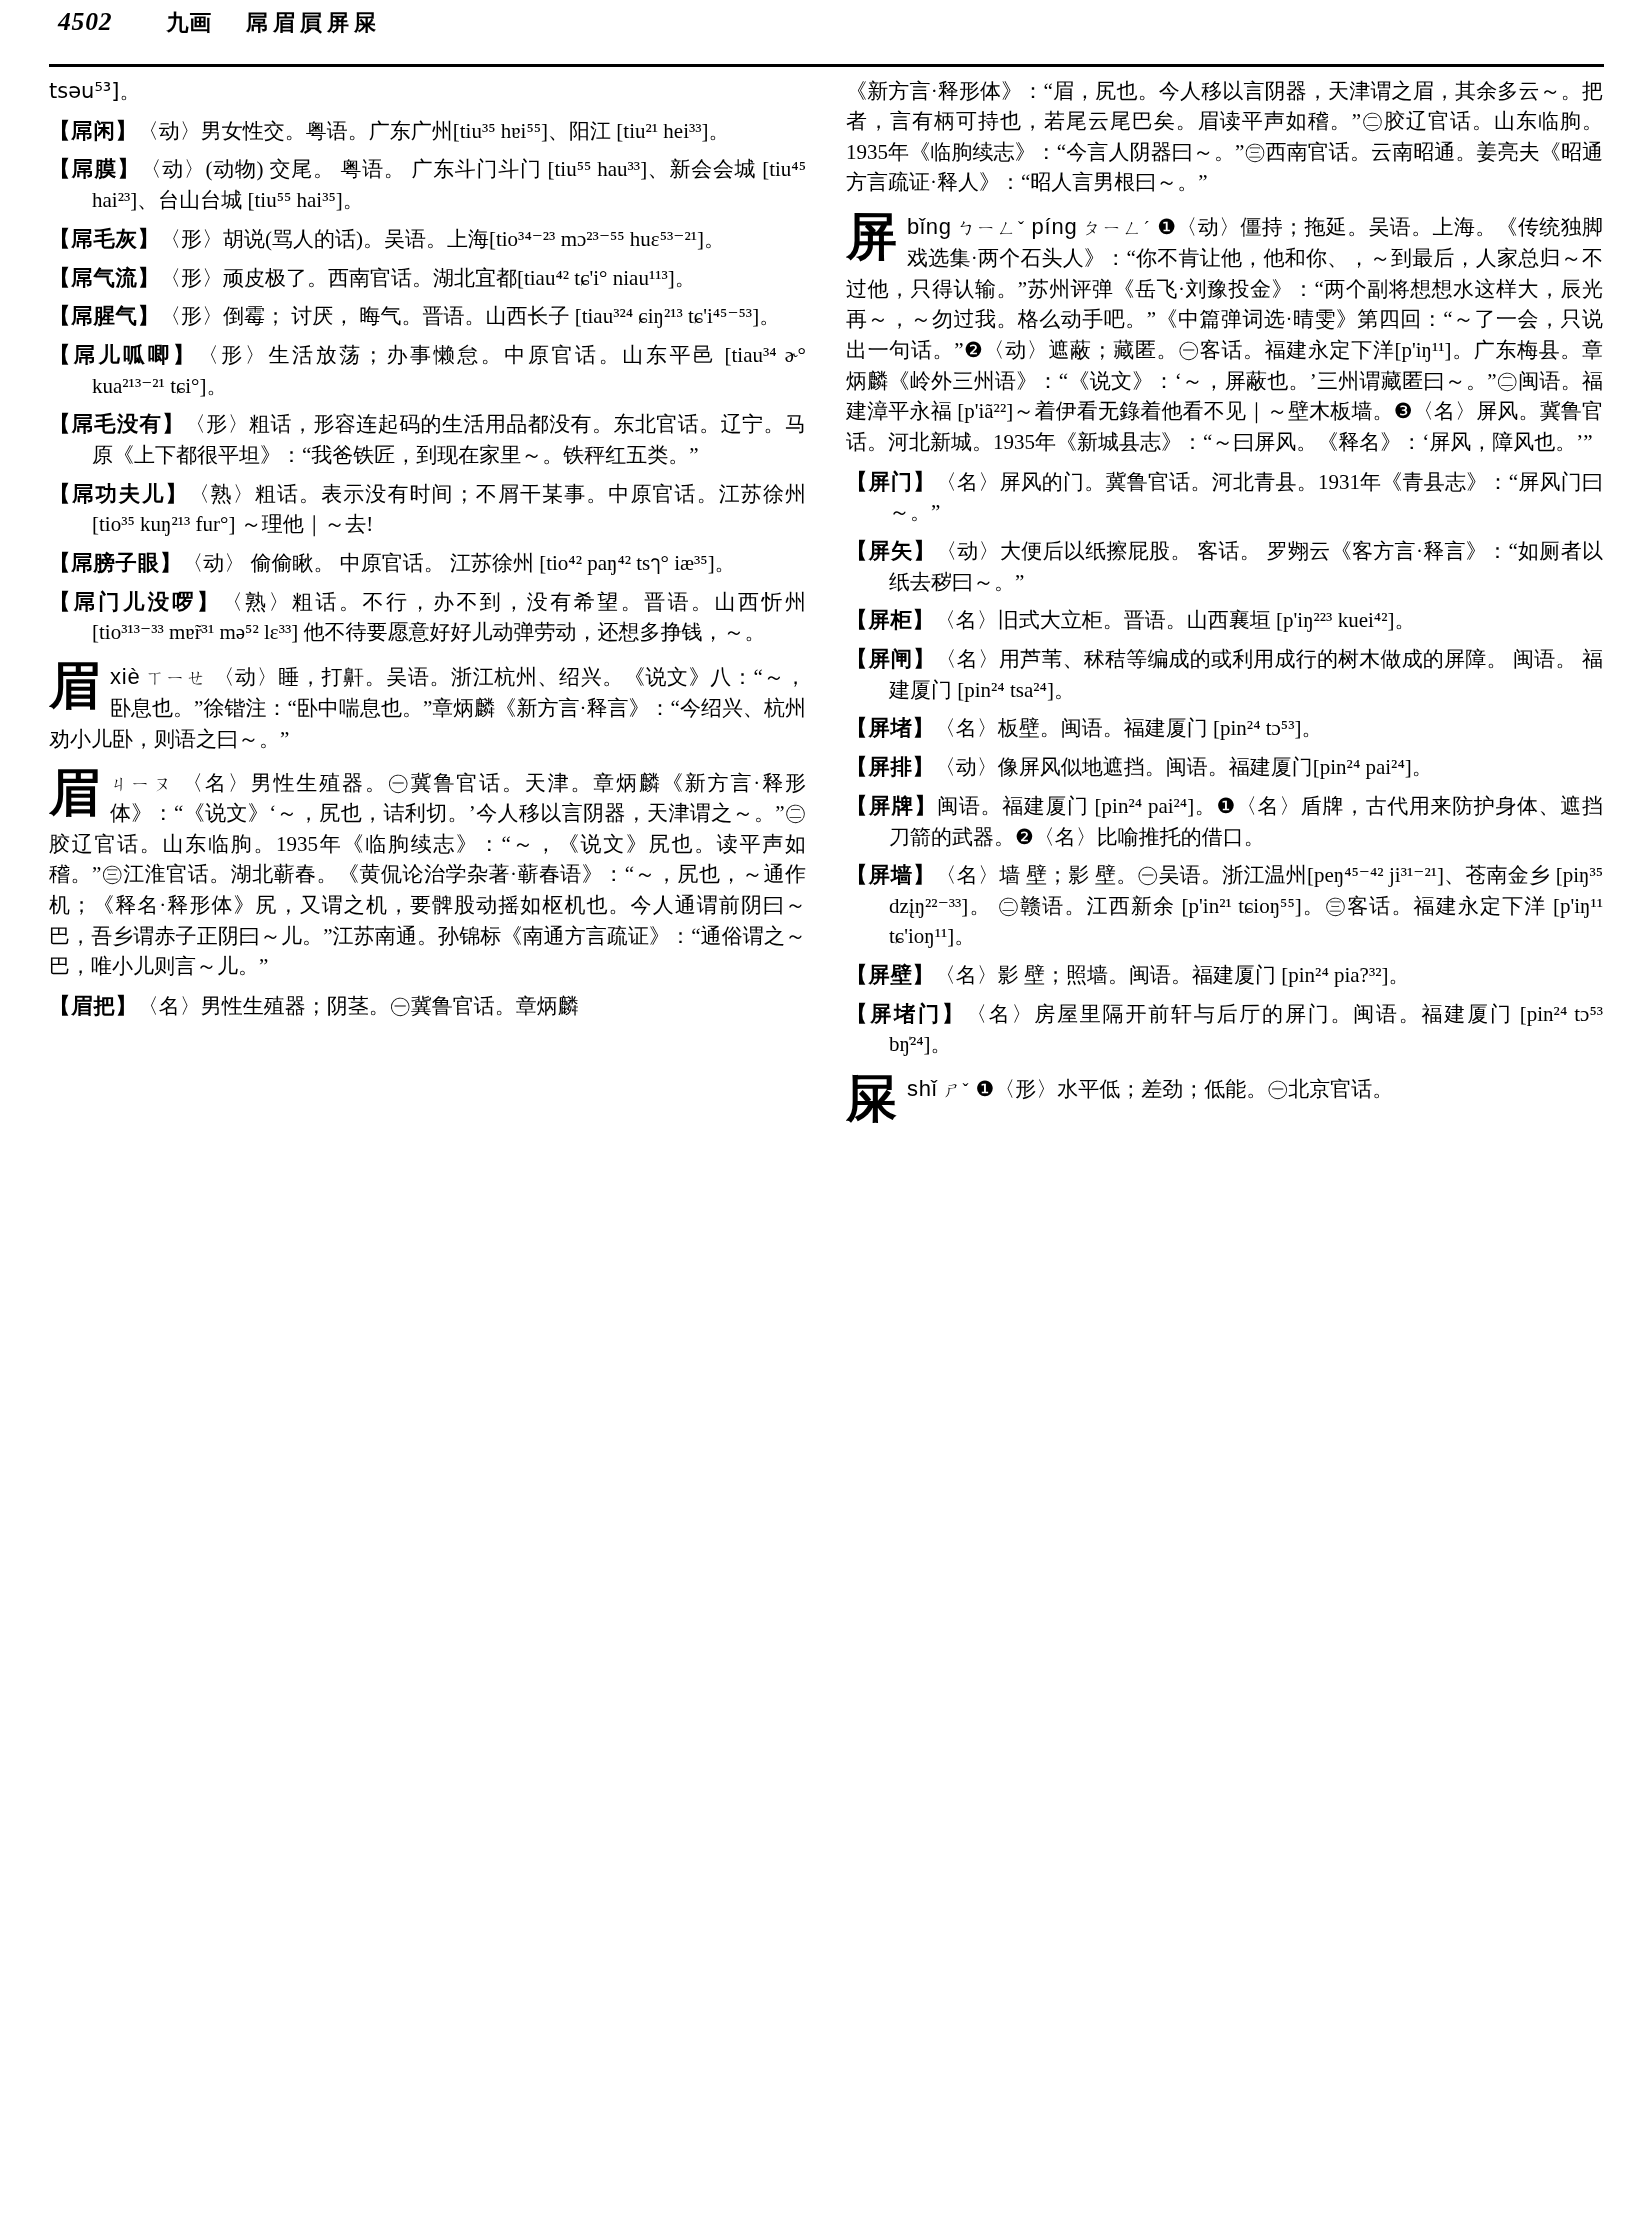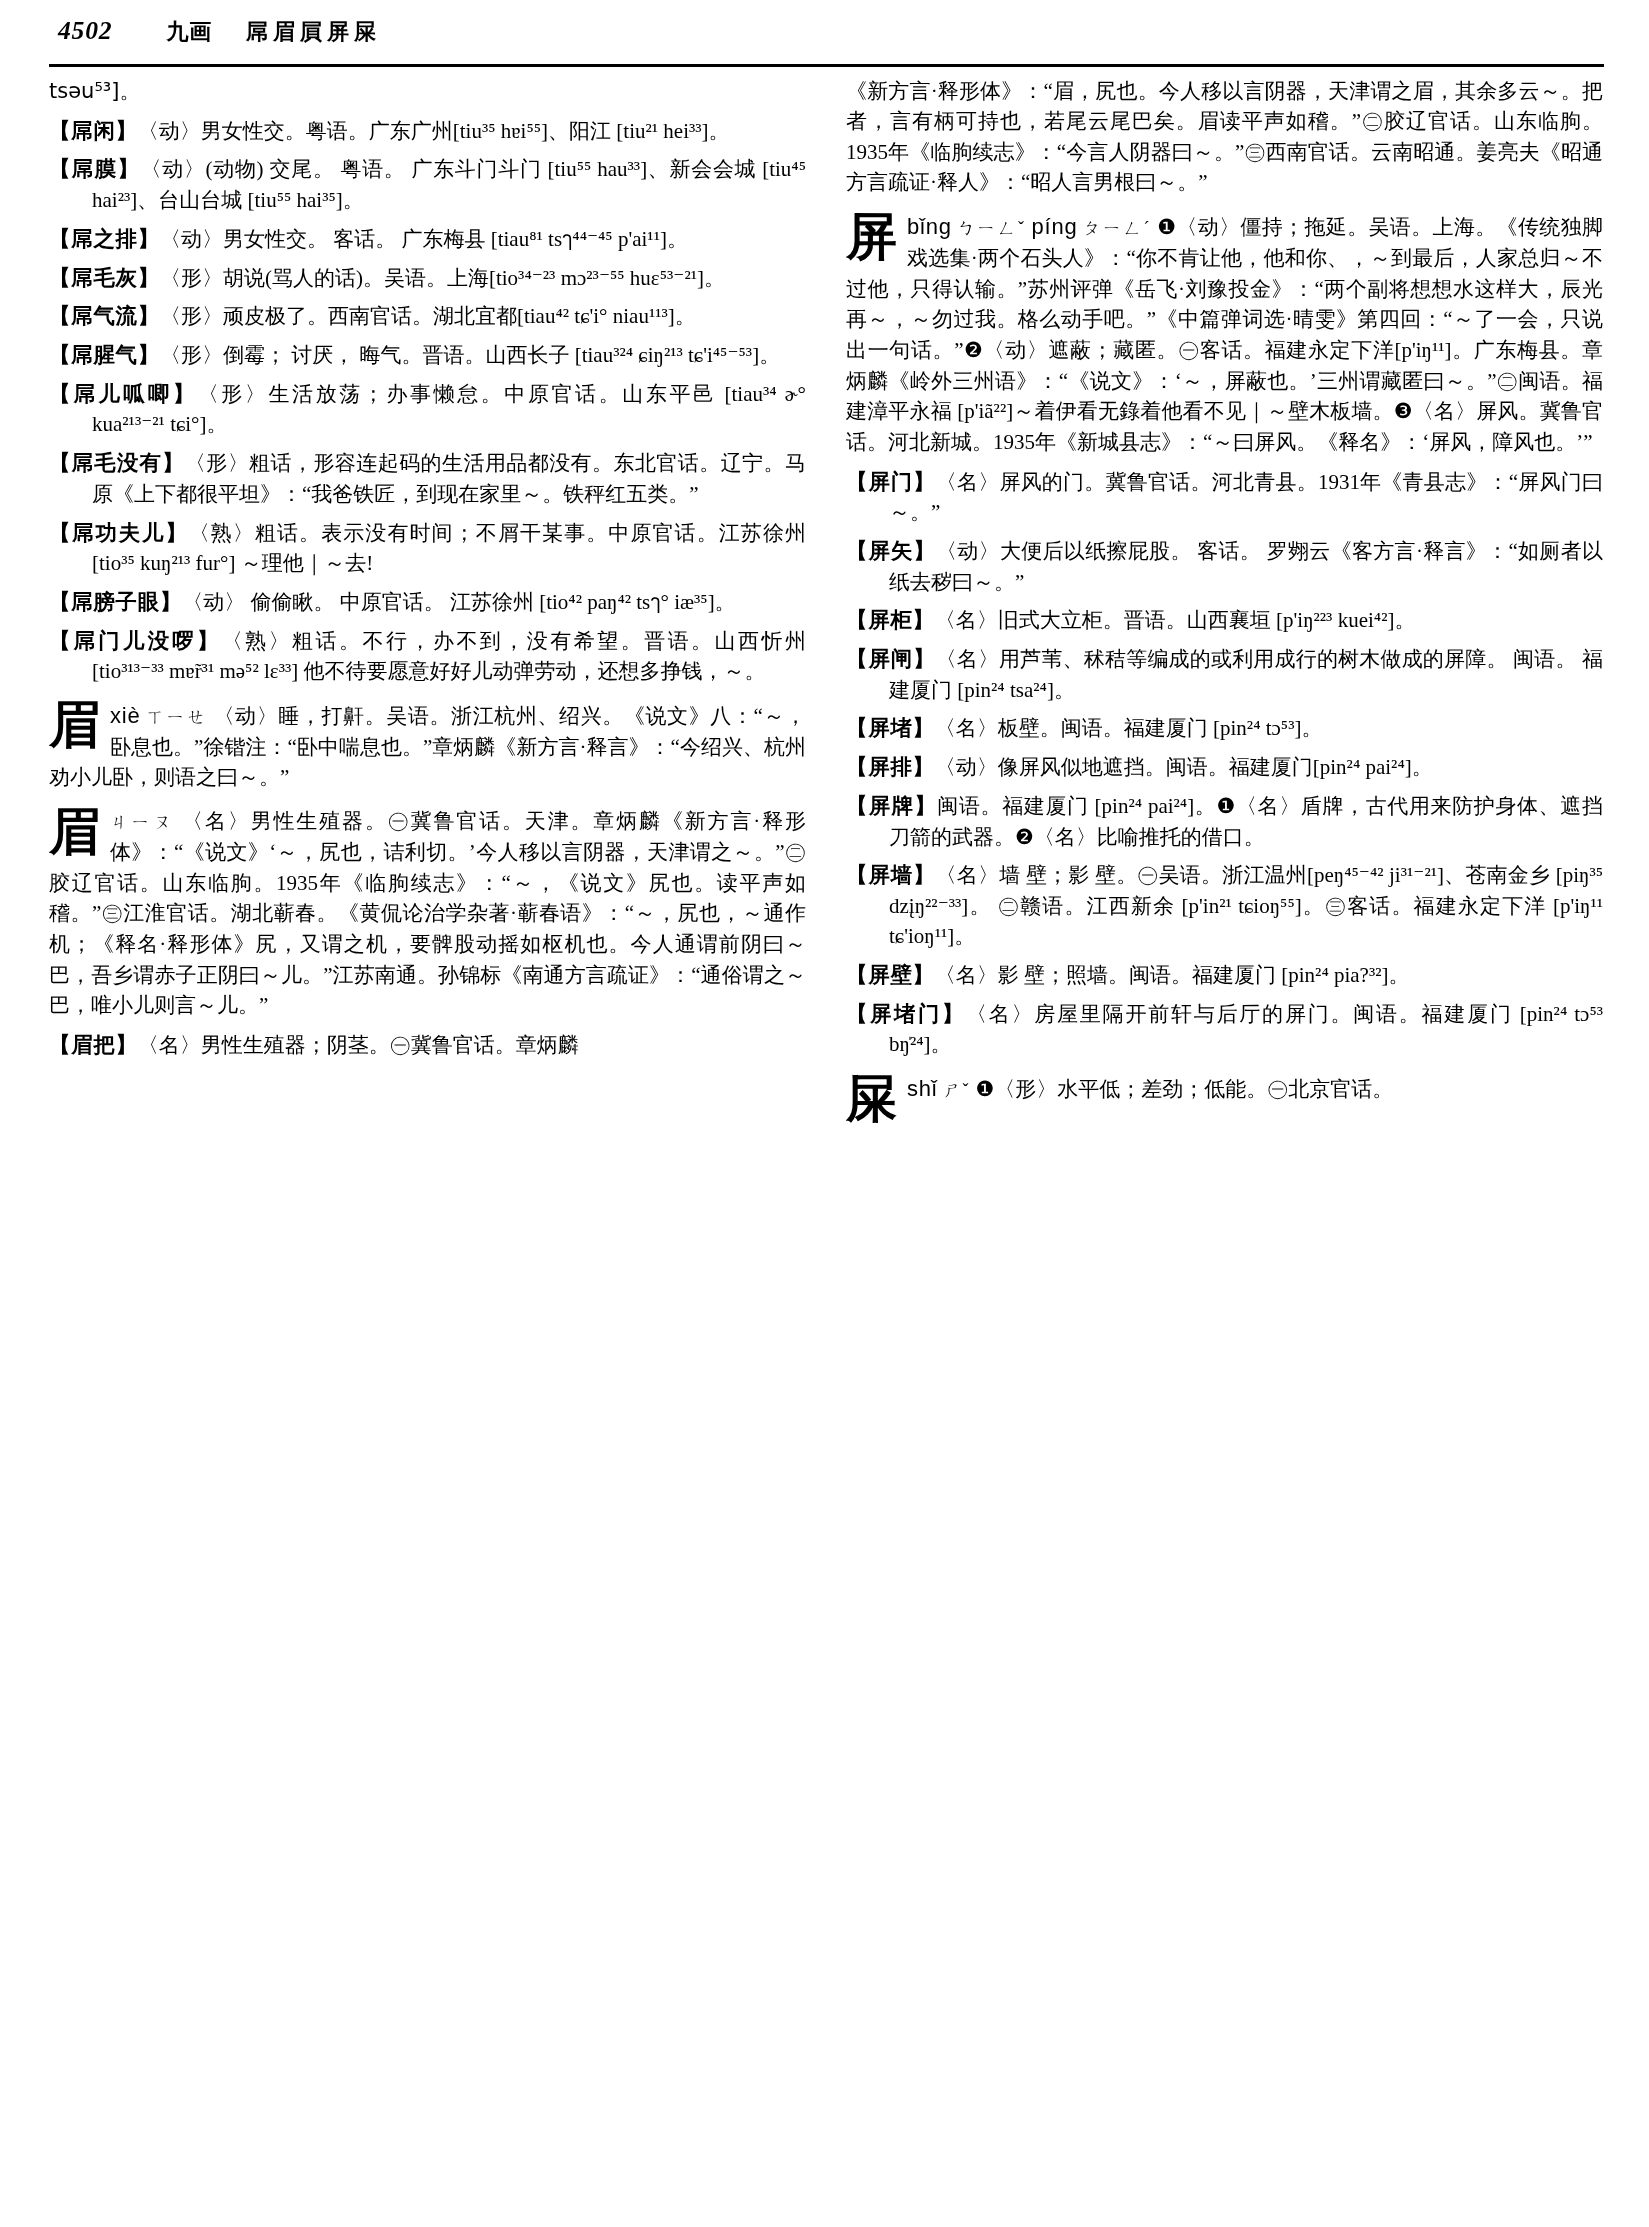--- a/index.html
+++ b/index.html
@@ -18,21 +18,21 @@
   .page {
     position: relative;
     width: 1650px;
     height: 2227px;
     padding: 0;
     box-sizing: border-box;
   }
   
   .page-header {
     position: absolute;
-    top: 16px;
+    top: 7px;
     left: 58px;
     width: 1534px;
     height: 41px;
     display: flex;
     align-items: baseline;
     font-size: 25px;
     letter-spacing: 0.8px;
   }
   .page-header .folio {
     font-style: italic;
@@ -156,23 +156,20 @@
       <div class="first-line-top ipa">tsəu⁵³]。</div>
 
       <div class="entry hang">
         <span class="headword">【屌闲】</span><span>〈动〉男女性交。粤语。广东广州[tiu³⁵ hɐi⁵⁵]、阳江 [tiu²¹ hei³³]。</span>
       </div>
 
       <div class="entry hang">
         <span class="headword">【屌膜】</span><span>〈动〉(动物) 交尾。 粤语。 广东斗门斗门 [tiu⁵⁵ hau³³]、新会会城 [tiu⁴⁵ hai²³]、台山台城 [tiu⁵⁵ hai³⁵]。</span>
       </div>
 
-      <div class="entry hang">
-        <span class="headword">【屌之排】</span><span>〈动〉男女性交。 客话。 广东梅县 [tiau⁸¹ tsๅ⁴⁴⁻⁴⁵ p'ai¹¹]。</span>
-      </div>
 
       <div class="entry hang">
         <span class="headword">【屌毛灰】</span><span>〈形〉胡说(骂人的话)。吴语。上海[tio³⁴⁻²³ mɔ²³⁻⁵⁵ huɛ⁵³⁻²¹]。</span>
       </div>
 
       <div class="entry hang">
         <span class="headword">【屌气流】</span><span>〈形〉顽皮极了。西南官话。湖北宜都[tiau⁴² tɕ'i° niau¹¹³]。</span>
       </div>
 
       <div class="entry hang">

